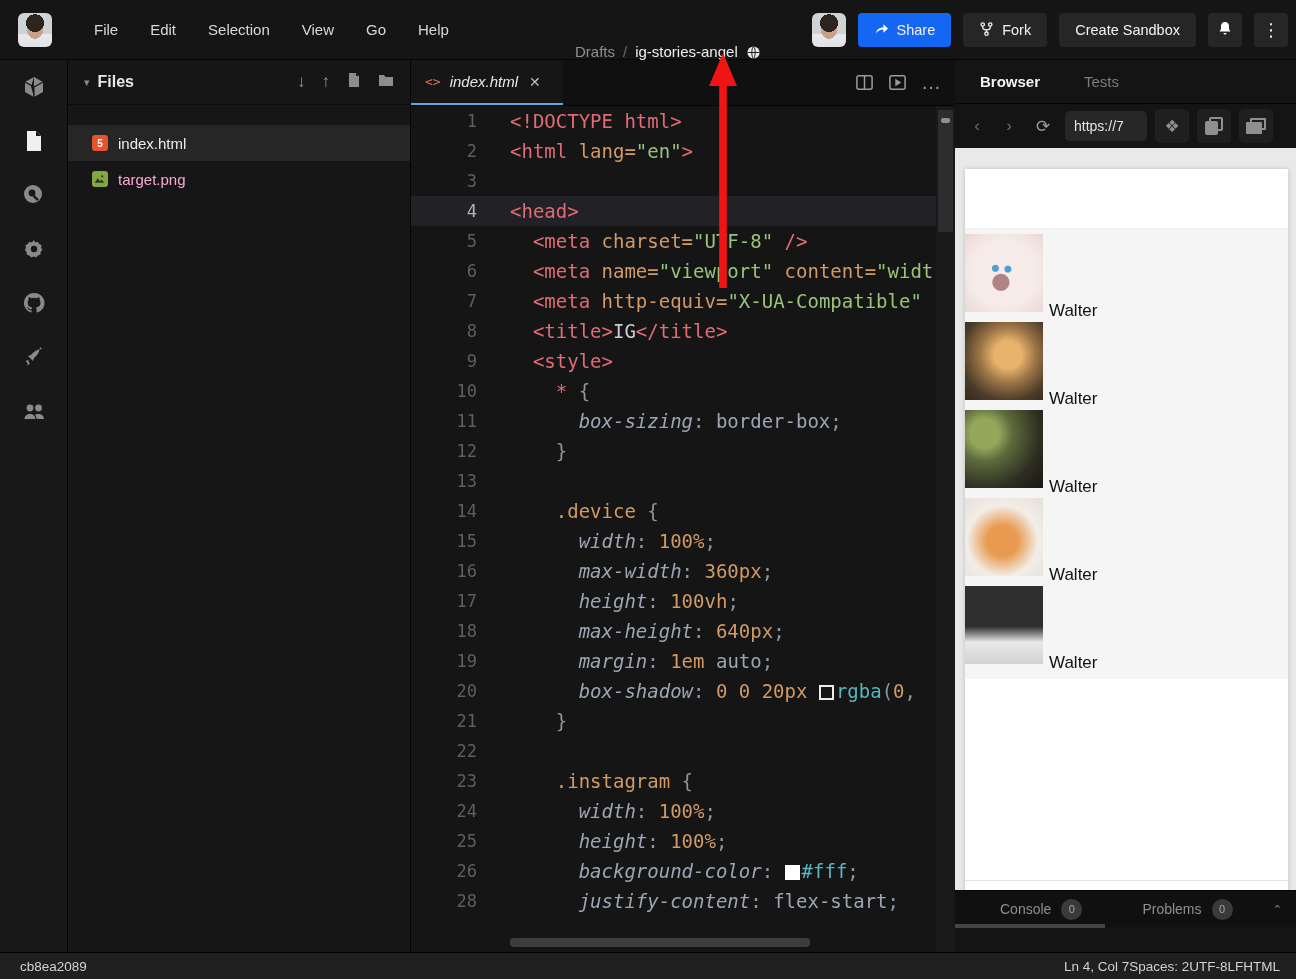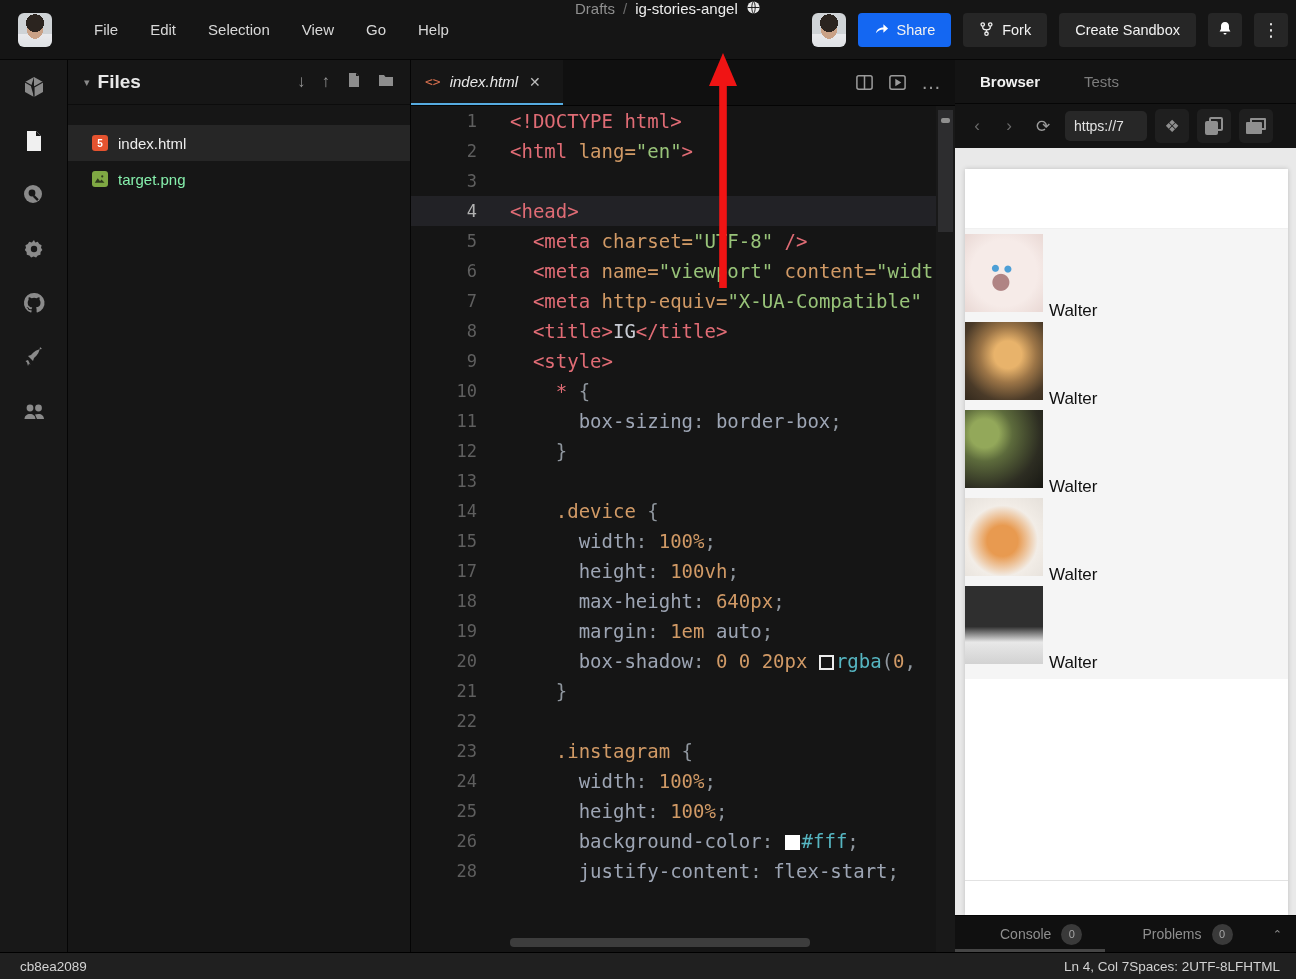--- a/index.html
+++ b/index.html
@@ -13,21 +13,21 @@
             border-bottom:1px solid #060606; display:flex; align-items:center; z-index:5;}
   .avatar { width:34px; height:34px; border-radius:6px;
             background:
               radial-gradient(circle at 50% 30%, #2b241f 0 9px, transparent 9px),
               radial-gradient(circle at 50% 52%, #c9a186 0 8px, transparent 8px),
               linear-gradient(180deg,#cfd3d6 0 62%, #e9e9ec 62%, #dfe2e5);
             flex:0 0 auto; }
   #logo { margin-left:18px; }
   #menus { display:flex; margin-left:30px; gap:8px; }
   .menu-item { color:#d8d8d8; font-size:15px; padding:6px 12px; border-radius:4px; cursor:default; }
-  #breadcrumb { position:absolute; left:575px; top:0; height:60px; display:flex; align-items:flex-start; gap:8px; }
+  #breadcrumb { position:absolute; left:575px; top:0; height:60px; display:flex; align-items:flex-end; gap:8px; }
   .crumb-parent { color:#8f8f8f; font-size:15px; }
   .crumb-sep { color:#6b6b6b; font-size:15px; }
   .crumb-name { color:#ededed; font-size:15px; }
   .globe { width:15px; height:15px; display:inline-block; }
   #topbar-right { position:absolute; right:8px; top:0; height:60px; display:flex; align-items:center; gap:12px; }
   .btn { height:34px; border-radius:4px; display:flex; align-items:center; gap:8px;
          padding:0 16px; font-size:14.5px; color:#f2f2f2; background:#262626; cursor:pointer; border:0;
          font-family:"Liberation Sans",sans-serif; }
   .btn-share { background:#1467f2; }
   .icon-btn { width:34px; height:34px; border-radius:4px; background:#262626; display:flex;
@@ -38,54 +38,54 @@
   #rail { left:0; top:60px; width:68px; height:892px; background:#181818; border-right:1px solid #050505;
           display:flex; flex-direction:column; align-items:center; padding-top:14px; gap:28px; }
   .rail-icon { width:26px; height:26px; color:#8a8a8a; display:flex; align-items:center; justify-content:center; }
   .rail-icon.active { color:#f0f0f0; }
   .rail-icon svg { width:24px; height:24px; fill:currentColor; }
 
   
   #files { left:68px; top:60px; width:343px; height:892px; background:#161616; border-right:1px solid #050505; }
   #files-header { height:45px; display:flex; align-items:center; border-bottom:1px solid #0c0c0c; padding:0 16px; }
   .chev { color:#8a8a8a; font-size:11px; margin-right:8px; }
-  #files-title { color:#e8e8e8; font-size:19px; font-weight:bold; }
+  #files-title { color:#e8e8e8; font-size:16px; font-weight:bold; }
   #files-actions { margin-left:auto; display:flex; gap:16px; align-items:center; color:#969696; }
   #files-actions .fa { font-size:17px; cursor:pointer; }
   #files-actions svg { width:16px; height:16px; fill:#8d8d8d; cursor:pointer; }
   #file-list { padding-top:20px; }
   .file-row { height:36px; display:flex; align-items:center; padding-left:24px; gap:10px; cursor:pointer; }
   .file-row.selected { background:#262626; }
   .ficon { width:16px; height:16px; border-radius:3px; display:flex; align-items:center; justify-content:center;
            font-size:10px; font-weight:bold; color:#fff; flex:0 0 auto; }
   .ficon.html { background:#e5532f; }
   .ficon.img  { background:#7fa843; }
   .ficon.img svg { width:12px; height:12px; fill:#2e3a1d; }
-  .fname { font-size:15px; color:#86efac; }
+  .fname { font-size:15px; color:#f9a8d4; }
   .file-row.selected .fname { color:#ececec; }
 
   
   #editor { left:411px; top:60px; width:544px; height:892px; background:#151515; overflow:hidden; }
   #tabbar { height:46px; background:#101010; border-bottom:1px solid #040404; display:flex; }
   #tab { width:152px; background:#161616; display:flex; align-items:center; padding:0 14px; gap:9px;
          border-bottom:2px solid #56abe0; cursor:pointer; }
   .tab-code-icon { color:#d8704f; font-size:13px; font-family:"DejaVu Sans Mono",monospace; }
   #tab-label { color:#e8e8e8; font-size:15px; font-style:italic; }
   .tab-close { color:#bdbdbd; font-size:14px; margin-left:2px; cursor:pointer; }
   #editor-actions { margin-left:auto; display:flex; align-items:center; gap:14px; padding-right:14px; }
   #editor-actions .ea { color:#9a9a9a; cursor:pointer; display:flex; align-items:center; }
   #editor-actions svg { width:19px; height:19px; stroke:#9a9a9a; fill:none; stroke-width:1.6; }
   #code-area { position:relative; height:846px; font-family:"DejaVu Sans Mono",monospace; font-size:19px; }
   .cline { height:30px; display:flex; align-items:center; white-space:pre; }
   .cline.hl { background:#222226; }
   .lnum { width:84px; text-align:right; padding-right:18px; color:#5f5f5f; font-size:17px; flex:0 0 auto; }
   .cline.hl .lnum { color:#b2b2b2; }
   .ctext { padding-left:15px; }
   .tag{color:#e06c75;} .attr{color:#d19a66;} .str{color:#98c379;} .pln{color:#c8ccd4;}
-  .prp{color:#9da5b4;} .val{color:#9da5b4;} .num{color:#d19a66;} .pun{color:#8f969e;}
+  .prp{color:#9da5b4;font-style:italic;} .val{color:#9da5b4;} .num{color:#d19a66;} .pun{color:#8f969e;}
   .sel{color:#d19a66;} .fn{color:#56b6c2;}
   .swatch { display:inline-block; width:15px; height:15px; vertical-align:-2px; margin-right:2px; }
   .swo { border:2px solid #ececec; background:transparent; }
   .swf { background:#ffffff; }
   #vscroll { position:absolute; right:0; top:46px; width:19px; height:846px; background:#191919; }
   #vthumb { position:absolute; left:2px; top:4px; width:15px; height:122px; background:#2d2d2f; }
   #vhandle { position:absolute; left:3px; top:8px; width:9px; height:5px; background:#8f8f8f; border-radius:2px; }
   #hscroll { position:absolute; left:99px; bottom:5px; width:300px; height:9px; background:#3d3d3d; border-radius:4px; }
 
   
@@ -118,21 +118,21 @@
                       radial-gradient(circle at 55% 45%, #4d9fd6 0 3px, transparent 4px),
                       radial-gradient(circle at 46% 62%, #b08484 0 8px, transparent 9px),
                       radial-gradient(circle at 50% 50%, #f6ebe8 0 60%, #e9d8d4); }
   .dog2 { background: radial-gradient(circle at 55% 42%, #e8b36b 0 22%, #9c7547 45%, #4a3a28 75%, #33291d); }
   .dog3 { background: radial-gradient(circle at 25% 30%, #93a85a 0 18%, #5d6b3c 35%, #2d2d22 70%, #181813); }
   .dog4 { background: radial-gradient(circle at 48% 55%, #e89a50 0 26%, #f2ede7 60%, #e5e0da); }
   .dog5 { background: linear-gradient(180deg, #2f2f2f 0 52%, #e8e8e8 72%, #d2d2d2); }
   .story-label { font-size:17px; color:#111; margin:0 0 1px 6px; }
   #page-lower { background:#fff; height:202px; border-bottom:1px solid #e2e2e2; }
 
-  #console-bar { position:absolute; left:0; top:855px; width:341px; height:37px; background:#101010;
+  #console-bar { position:absolute; left:0; top:830px; width:341px; height:37px; background:#101010;
                  display:flex; align-items:center; border-top:1px solid #050505;}
   .cons-label { color:#8f8f8f; font-size:14px; }
   .badge { width:21px; height:21px; border-radius:50%; background:#3a3a3a; color:#a5a5a5; font-size:11px;
            display:inline-flex; align-items:center; justify-content:center; margin-left:10px; }
   #console-group { margin-left:45px; display:flex; align-items:center; cursor:pointer; }
   #problems-group { margin-left:60px; display:flex; align-items:center; cursor:pointer; }
   #panel-caret { margin-left:auto; margin-right:14px; color:#8f8f8f; font-size:11px; cursor:pointer; }
   #resize-strip { position:absolute; left:0; top:33px; width:150px; height:4px; background:#454545; }
 
   
@@ -312,20 +312,21 @@
         <div class="cline"><span class="lnum">6</span><span class="ctext"><span class="pln">  </span><span class="tag">&lt;meta </span><span class="attr">name=</span><span class="str">"viewport"</span><span class="pln"> </span><span class="attr">content=</span><span class="str">"widt</span></span></div>
         <div class="cline"><span class="lnum">7</span><span class="ctext"><span class="pln">  </span><span class="tag">&lt;meta </span><span class="attr">http-equiv=</span><span class="str">"X-UA-Compatible"</span></span></div>
         <div class="cline"><span class="lnum">8</span><span class="ctext"><span class="pln">  </span><span class="tag">&lt;title&gt;</span><span class="pln">IG</span><span class="tag">&lt;/title&gt;</span></span></div>
         <div class="cline"><span class="lnum">9</span><span class="ctext"><span class="pln">  </span><span class="tag">&lt;style&gt;</span></span></div>
         <div class="cline"><span class="lnum">10</span><span class="ctext"><span class="pln">    </span><span class="tag">*</span><span class="pun"> {</span></span></div>
         <div class="cline"><span class="lnum">11</span><span class="ctext"><span class="pln">      </span><span class="prp">box-sizing</span><span class="pun">: </span><span class="val">border-box</span><span class="pun">;</span></span></div>
         <div class="cline"><span class="lnum">12</span><span class="ctext"><span class="pln">    </span><span class="pun">}</span></span></div>
         <div class="cline"><span class="lnum">13</span><span class="ctext"></span></div>
         <div class="cline"><span class="lnum">14</span><span class="ctext"><span class="pln">    </span><span class="sel">.device</span><span class="pun"> {</span></span></div>
         <div class="cline"><span class="lnum">15</span><span class="ctext"><span class="pln">      </span><span class="prp">width</span><span class="pun">: </span><span class="num">100%</span><span class="pun">;</span></span></div>
+        <div class="cline"><span class="lnum">16</span><span class="ctext"><span class="pln">      </span><span class="prp">max-width</span><span class="pun">: </span><span class="num">360px</span><span class="pun">;</span></span></div>
         <div class="cline"><span class="lnum">17</span><span class="ctext"><span class="pln">      </span><span class="prp">height</span><span class="pun">: </span><span class="num">100vh</span><span class="pun">;</span></span></div>
         <div class="cline"><span class="lnum">18</span><span class="ctext"><span class="pln">      </span><span class="prp">max-height</span><span class="pun">: </span><span class="num">640px</span><span class="pun">;</span></span></div>
         <div class="cline"><span class="lnum">19</span><span class="ctext"><span class="pln">      </span><span class="prp">margin</span><span class="pun">: </span><span class="num">1em</span><span class="val"> auto</span><span class="pun">;</span></span></div>
         <div class="cline"><span class="lnum">20</span><span class="ctext"><span class="pln">      </span><span class="prp">box-shadow</span><span class="pun">: </span><span class="num">0 0 20px </span><span class="swatch swo"></span><span class="fn">rgba</span><span class="pun">(</span><span class="num">0</span><span class="pun">,</span></span></div>
         <div class="cline"><span class="lnum">21</span><span class="ctext"><span class="pln">    </span><span class="pun">}</span></span></div>
         <div class="cline"><span class="lnum">22</span><span class="ctext"></span></div>
         <div class="cline"><span class="lnum">23</span><span class="ctext"><span class="pln">    </span><span class="sel">.instagram</span><span class="pun"> {</span></span></div>
         <div class="cline"><span class="lnum">24</span><span class="ctext"><span class="pln">      </span><span class="prp">width</span><span class="pun">: </span><span class="num">100%</span><span class="pun">;</span></span></div>
         <div class="cline"><span class="lnum">25</span><span class="ctext"><span class="pln">      </span><span class="prp">height</span><span class="pun">: </span><span class="num">100%</span><span class="pun">;</span></span></div>
         <div class="cline"><span class="lnum">26</span><span class="ctext"><span class="pln">      </span><span class="prp">background-color</span><span class="pun">: </span><span class="swatch swf"></span><span class="fn">#fff</span><span class="pun">;</span></span></div>

